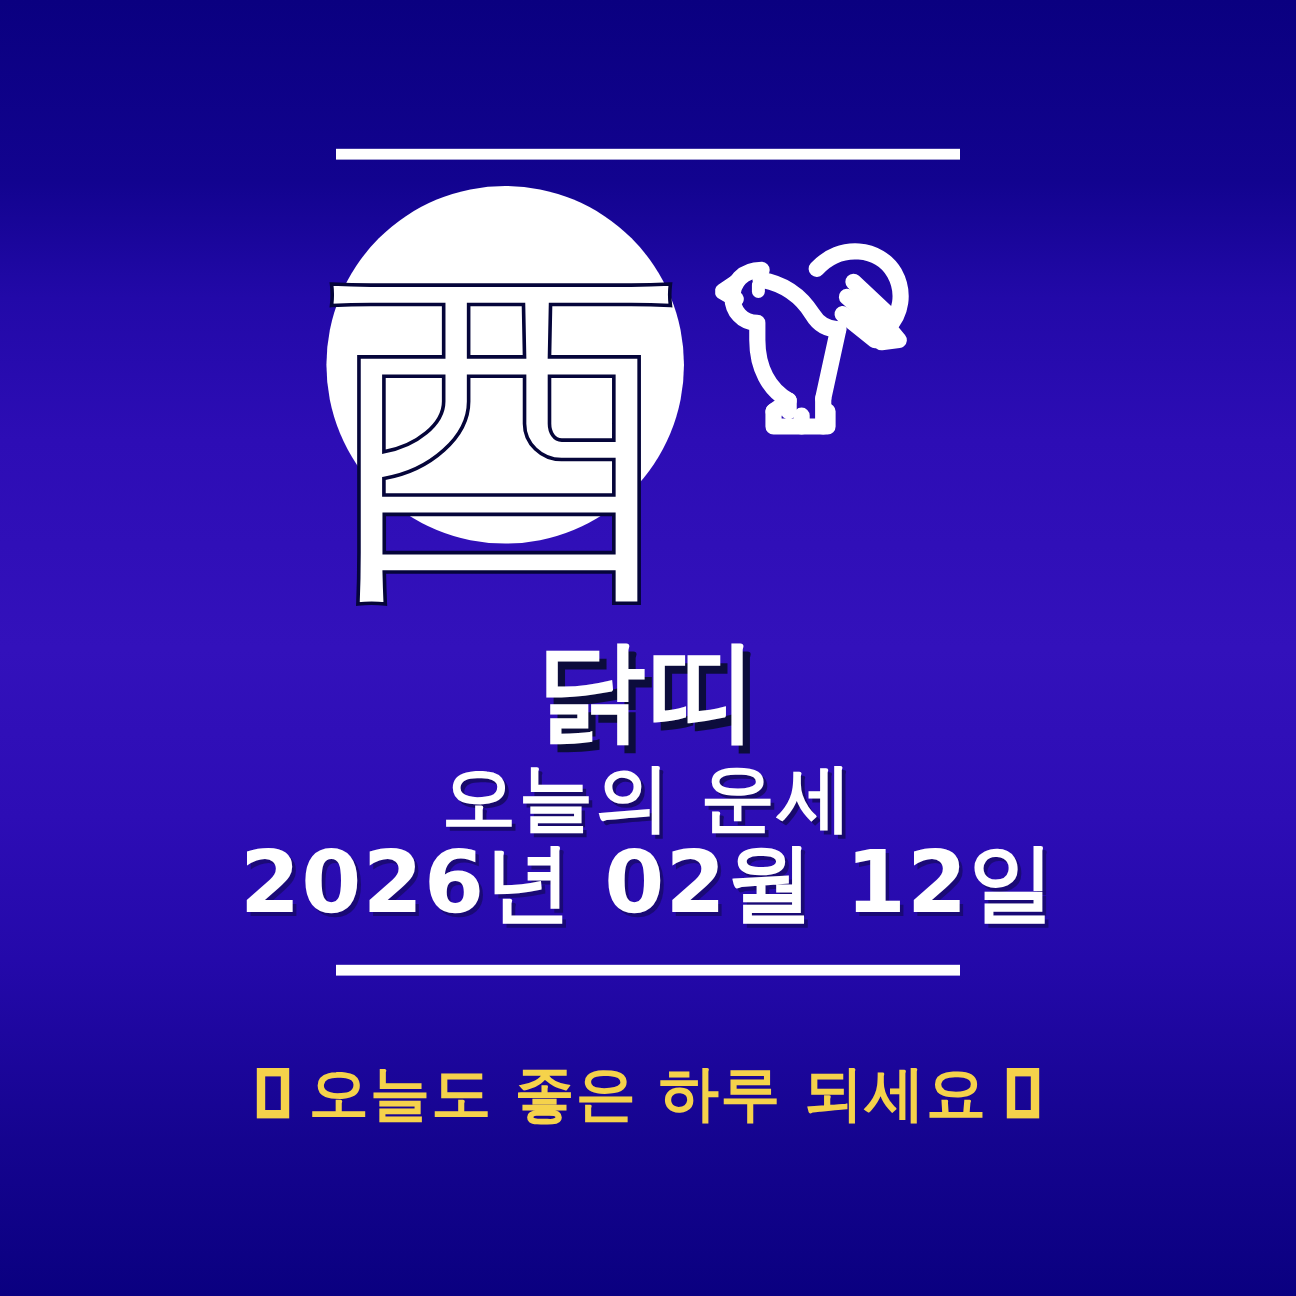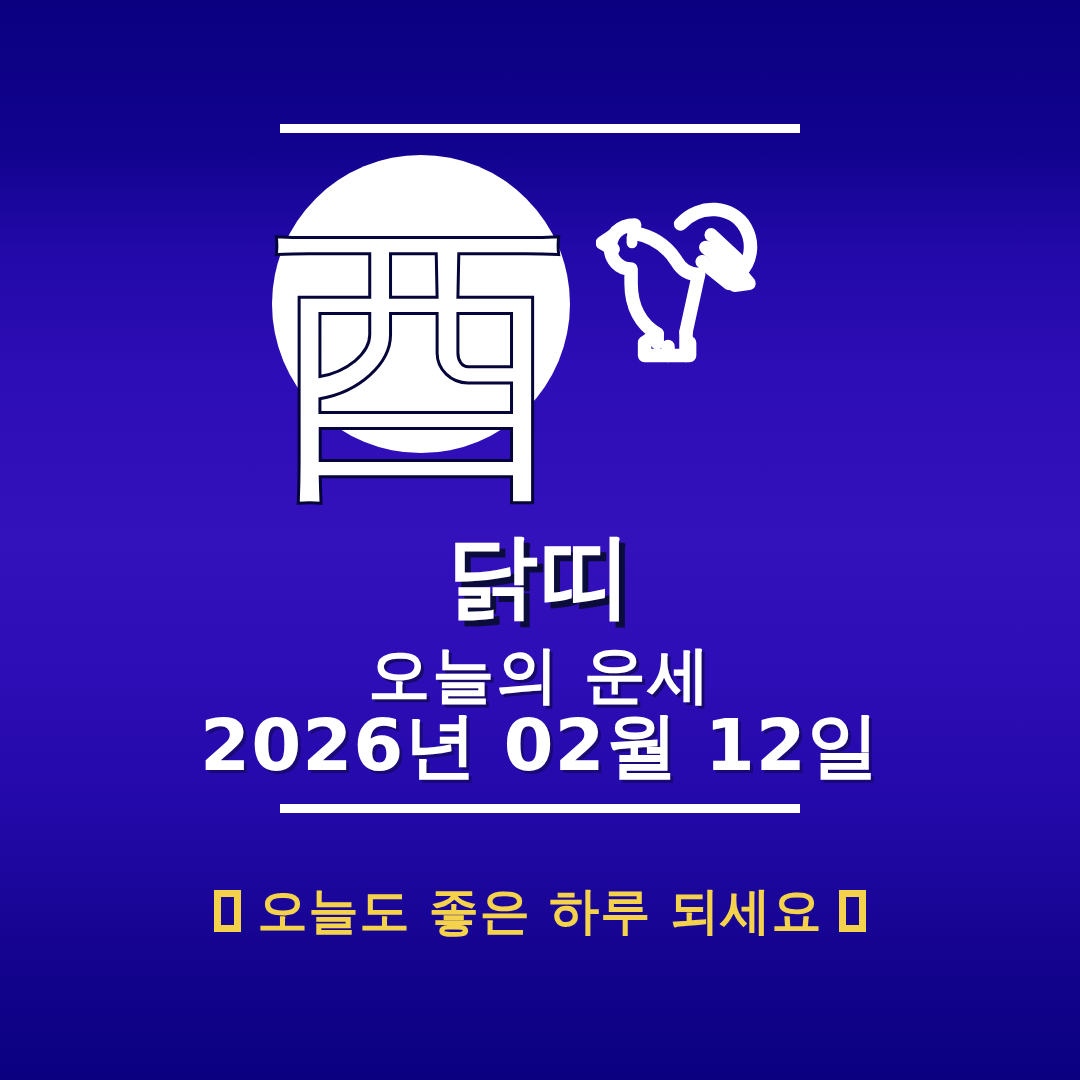--- a/index.html
+++ b/index.html
@@ -98,21 +98,21 @@
   #zodiac-title {
     font-size: 92px;
     font-weight: bold;
     color: #ffffff;
     line-height: 104px;
     letter-spacing: 2px;
     text-shadow: 6px 6px 0 #0c0c3c;
   }
 
   #fortune-subtitle {
-    margin-top: 12px;
+    margin-top: 2px;
     font-size: 62px;
     font-weight: bold;
     color: #ffffff;
     line-height: 70px;
     letter-spacing: 2px;
     text-shadow: 3px 3px 0 rgba(8,8,48,0.55);
   }
 
   #fortune-date {
     margin-top: 4px;

